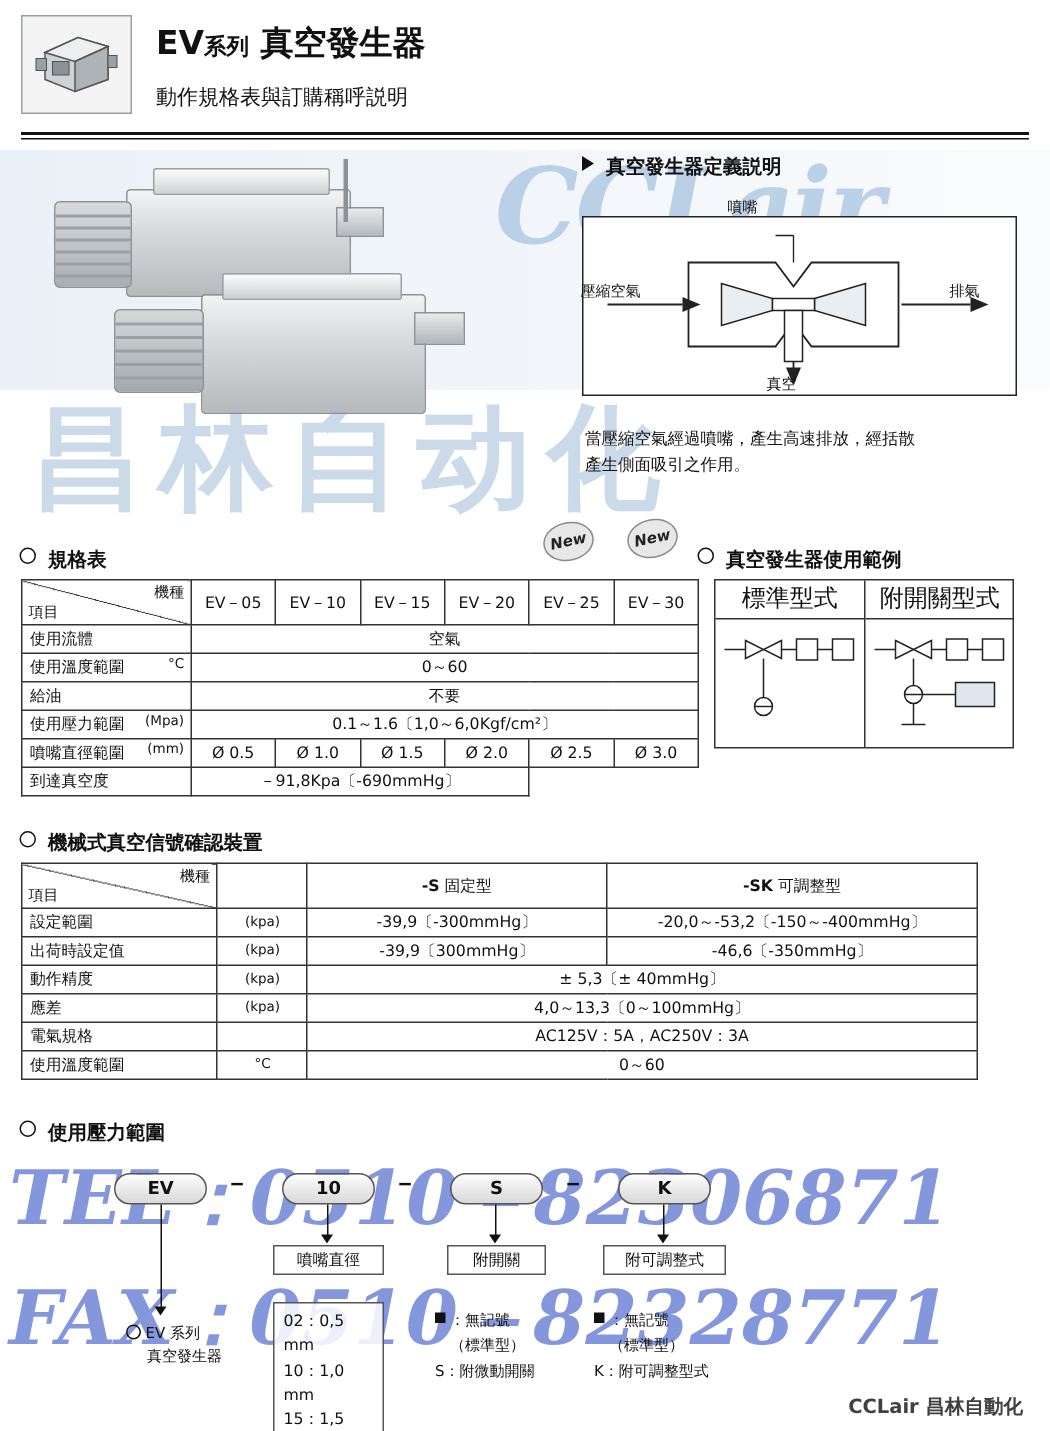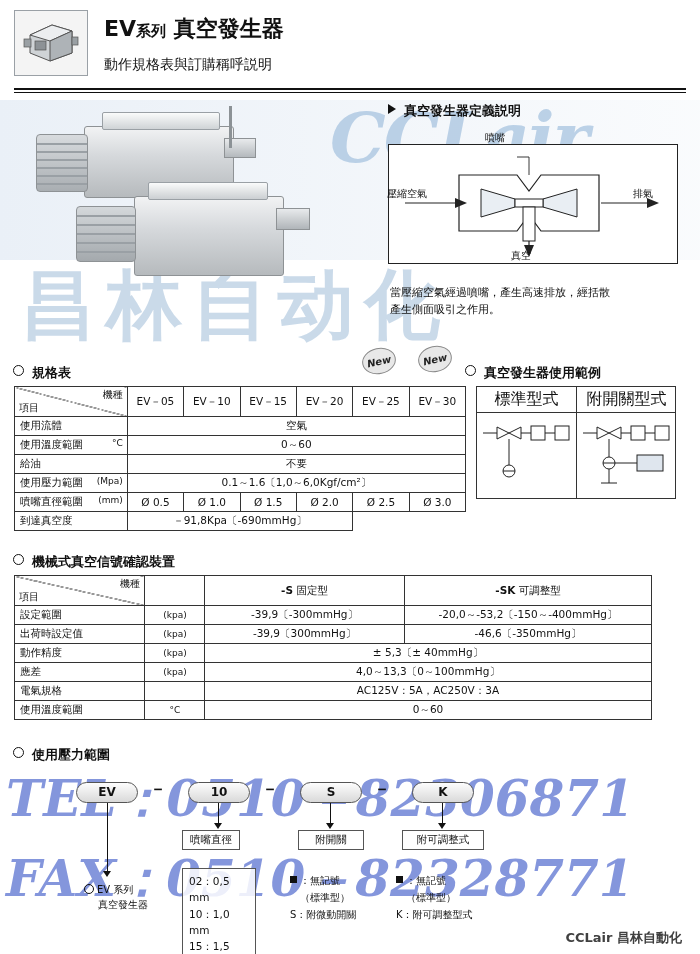--- a/index.html
+++ b/index.html
@@ -449,21 +449,21 @@
       <div class="oline" style="left:204px; top:35px; width:1.2px; height:22px;"></div>
       <div class="arrow-d" style="left:200px; top:55px;"></div>
       <div class="oline" style="left:316px; top:35px; width:1.2px; height:22px;"></div>
       <div class="arrow-d" style="left:312px; top:55px;"></div>
       <div class="oline" style="left:428px; top:35px; width:1.2px; height:22px;"></div>
       <div class="arrow-d" style="left:424px; top:55px;"></div>
 
       <div class="oline" style="left:93px; top:35px; width:1.2px; height:70px;"></div>
       <div class="arrow-d" style="left:89px; top:103px;"></div>
 
-      <div class="obox" style="left:168px; top:62px; width:58px;">噴嘴直徑</div>
+      <div class="obox" style="left:168px; top:62px; width:74px;">噴嘴直徑</div>
       <div class="obox" style="left:284px; top:62px; width:66px;">附開關</div>
       <div class="obox" style="left:388px; top:62px; width:82px;">附可調整式</div>
 
       <div class="legend" style="left:70px; top:114px;">
         <span style="display:inline-block; width:10px; height:10px; border:1.5px solid #111; border-radius:50%; vertical-align:-1px; margin-right:3px;"></span><span>EV 系列</span><br>
         <span style="margin-left:14px;">真空發生器</span>
       </div>
 
       <div class="obox" style="left:168px; top:100px; width:74px; text-align:left; line-height:1.55; padding:4px 6px;">
         <div>02：0,5 mm</div>

